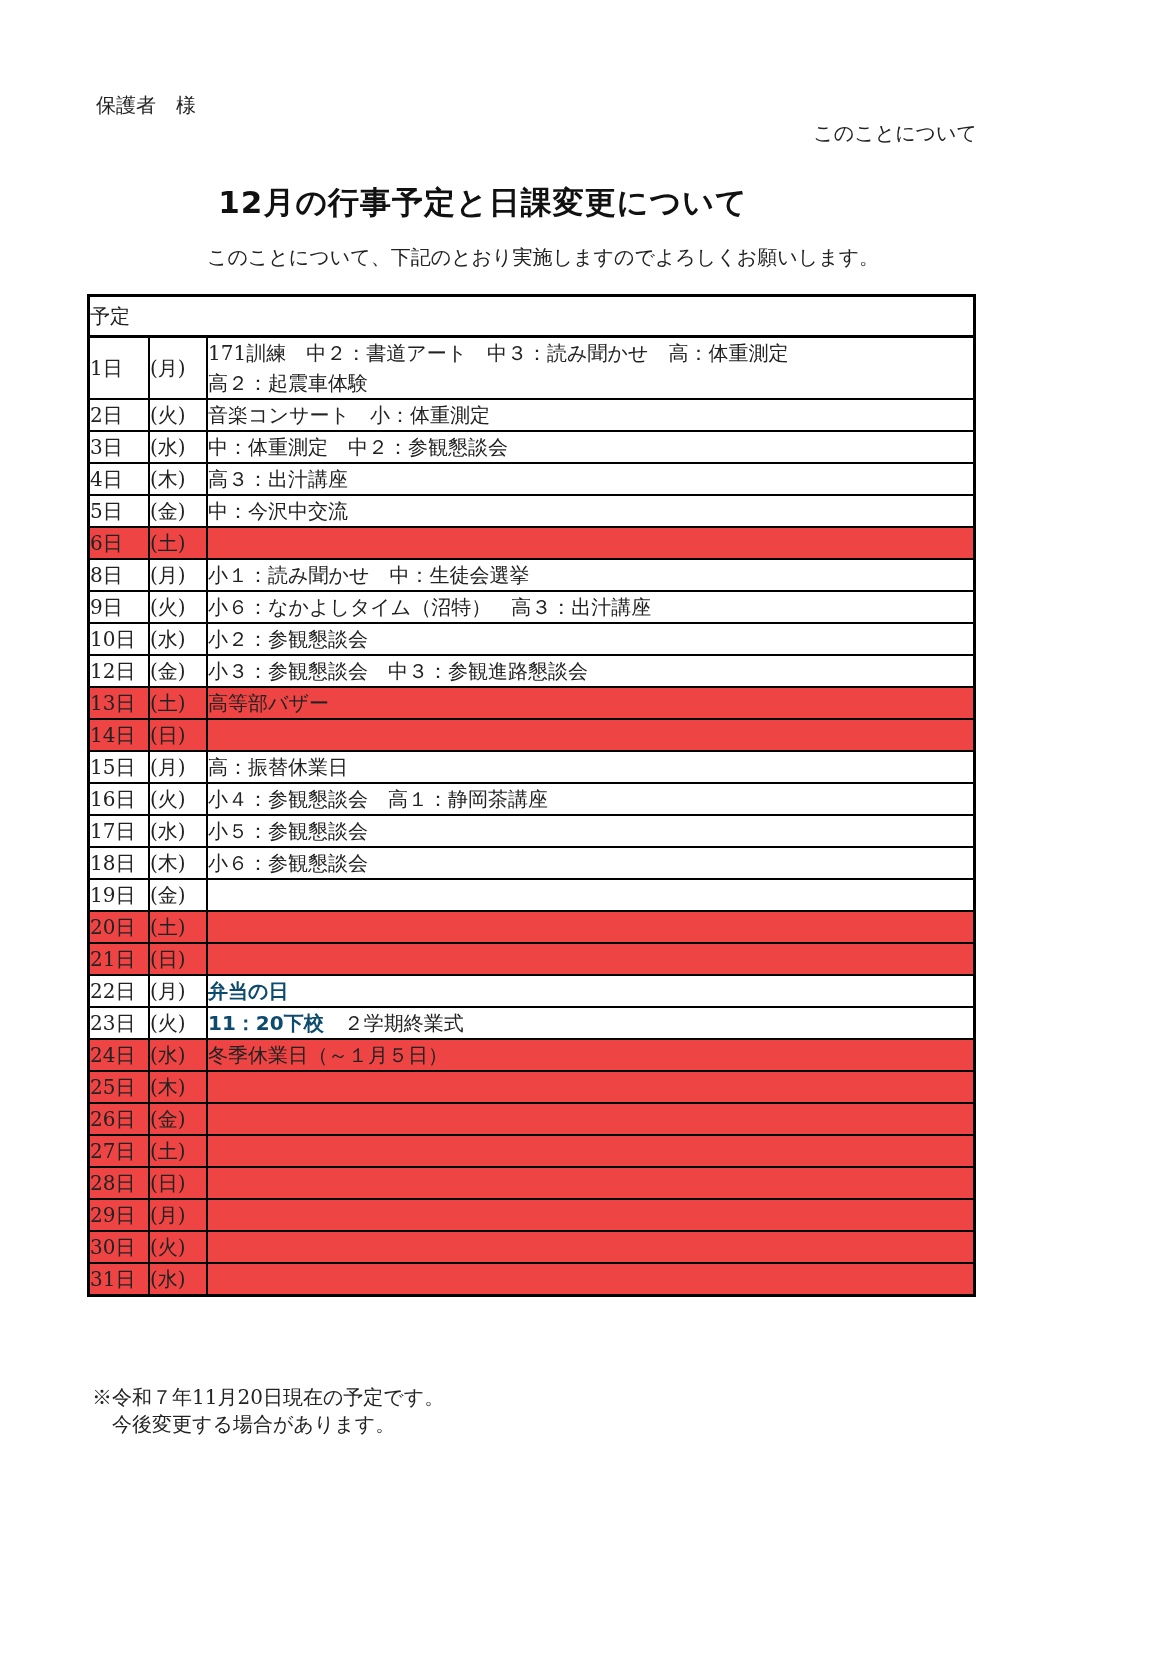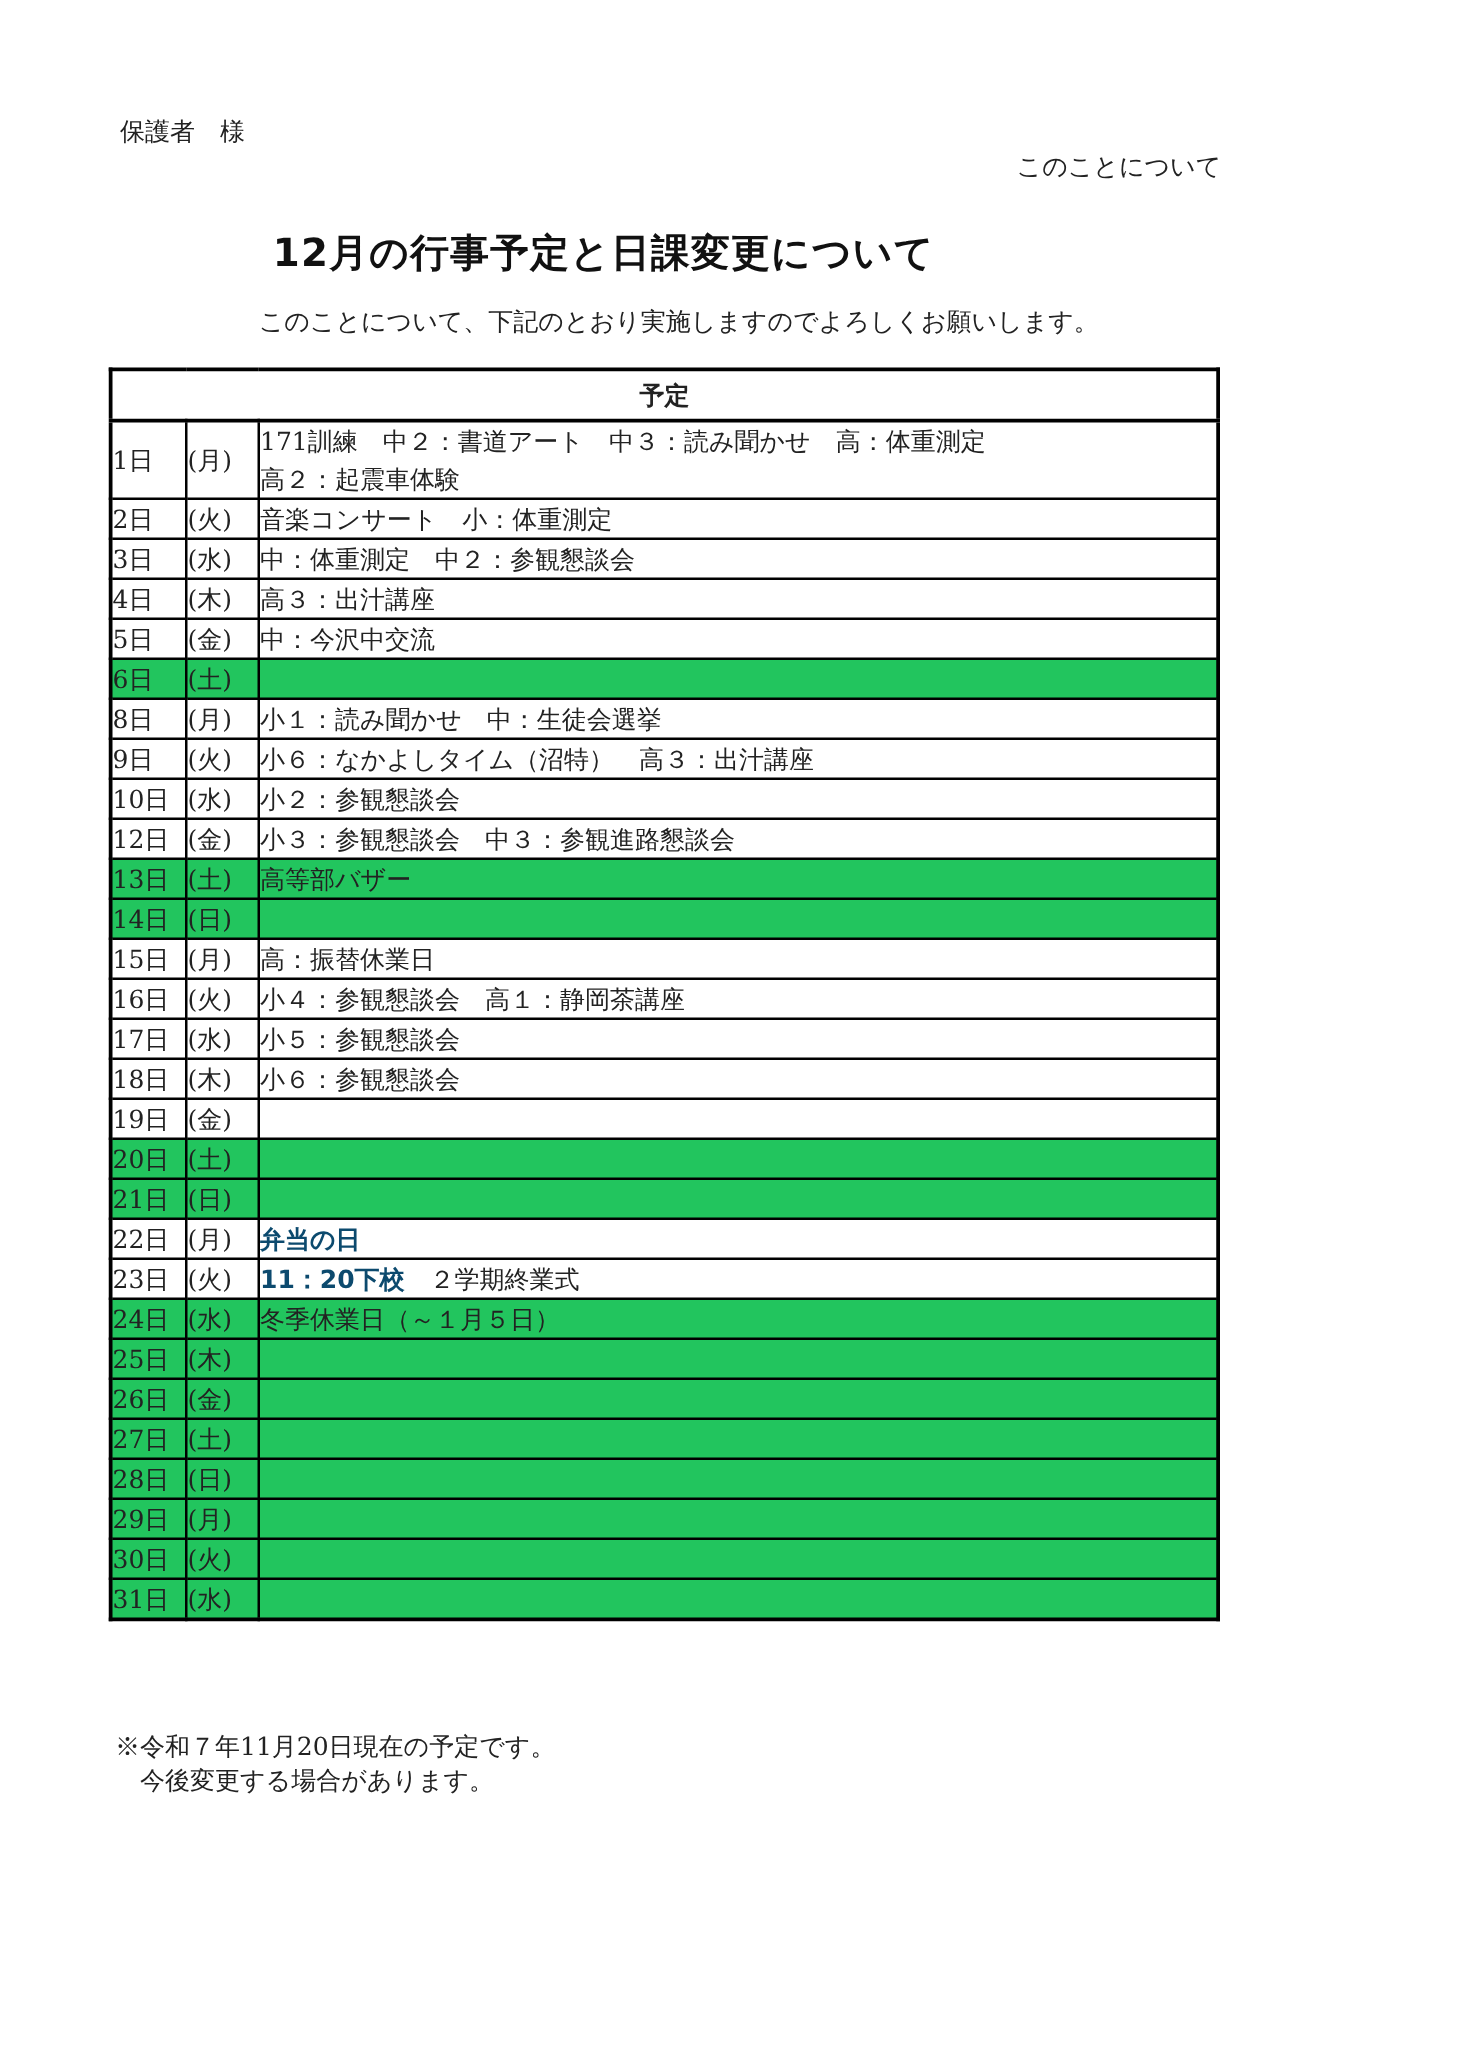--- a/index.html
+++ b/index.html
@@ -3,25 +3,25 @@
 <meta charset="utf-8">
 <style>
   html, body { margin: 0; padding: 0; background: #ffffff; }
   body { width: 1169px; height: 1655px; position: relative; font-family: "DejaVu Serif", "Liberation Serif", serif; color: #222; }
   .addressee { position: absolute; left: 96px; top: 92px; font-size: 20px; }
   .sender { position: absolute; right: 192px; top: 120px; font-size: 20px; }
   .title { position: absolute; left: 0; width: 966px; top: 182px; text-align: center; font-size: 31px; font-weight: bold; font-family: "DejaVu Sans", "Liberation Sans", sans-serif; letter-spacing: 1px; color: #111; }
   .intro { position: absolute; left: 0; width: 1060px; top: 244px; text-align: center; font-size: 20px; padding-left: 13px; }
   table.schedule { position: absolute; left: 87px; top: 294px; width: 889px; border-collapse: collapse; border: 3px solid #000; font-size: 20px; }
   table.schedule td, table.schedule th { border: 2px solid #000; padding: 0; height: 30px; line-height: 30px; }
-  table.schedule th { font-weight: bold; height: 38px; border-bottom: 3px solid #000; text-align: center; }
+  table.schedule th { font-weight: normal; height: 38px; border-bottom: 3px solid #000; text-align: left; }
   td.day { width: 58px; padding-right: 4px; }
   td.dow { width: 56px; text-align: left; padding-left: 2px; }
   td.event { text-align: left; padding-left: 4px; line-height: 24px; }
-  tr.gray td { background: #22c55e; }
+  tr.gray td { background: #ef4444; }
   tr.tall td { height: 50px; }
   .bold { font-weight: bold; font-family: "DejaVu Sans", "Liberation Sans", sans-serif; color: #0c4a6e; }
   .note { position: absolute; left: 92px; top: 1372px; font-size: 20px; line-height: 27px; margin-top: 12px; }
 </style>
 </head>
 <body>
 
 <div class="addressee">保護者　様</div>
 <div class="sender">このことについて</div>
 <div class="title">12月の行事予定と日課変更について</div>

